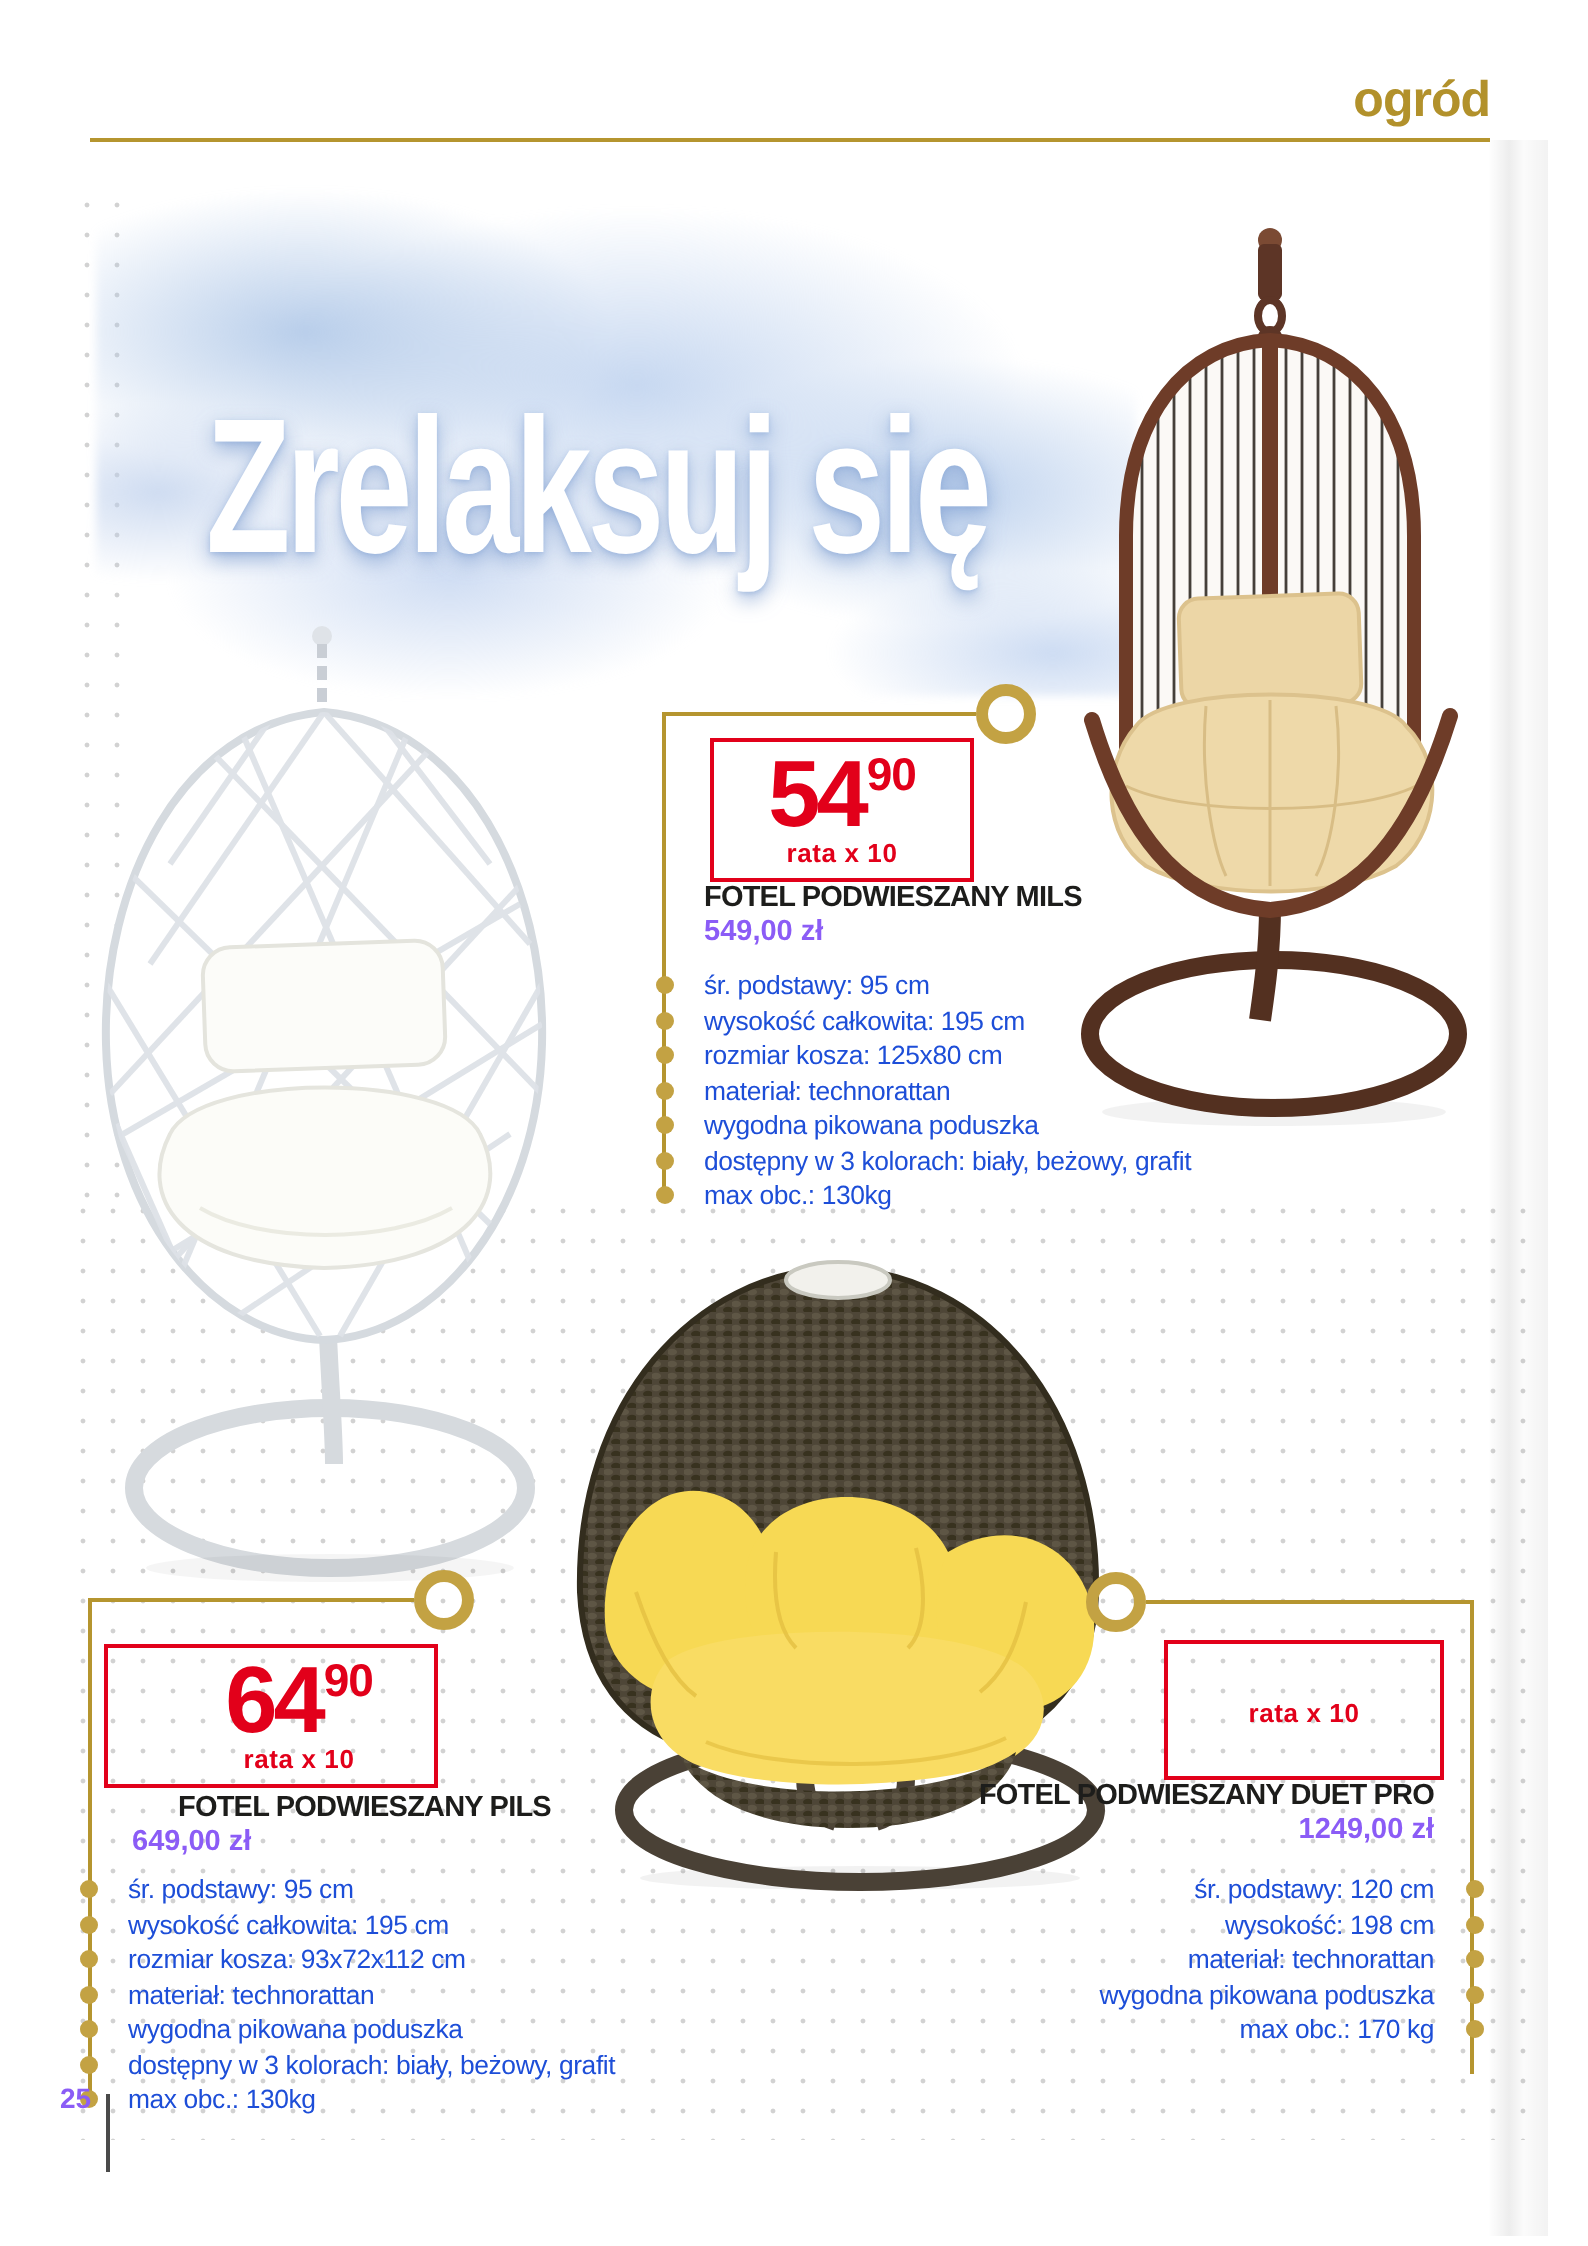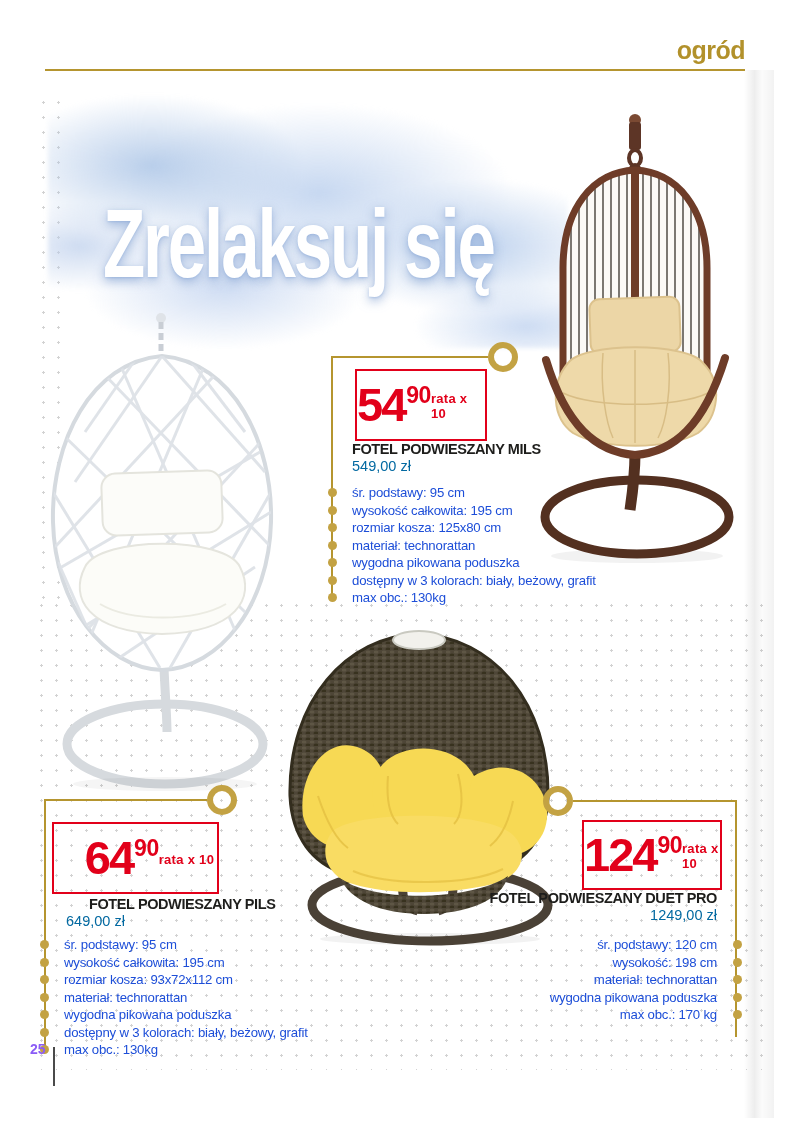--- a/index.html
+++ b/index.html
@@ -54,32 +54,32 @@
   
   .callout-line { position:absolute; background:#b5952f; }
   .ring {
     position:absolute; width:18px; height:18px; border:6px solid #c3a243;
     border-radius:50%; background:rgba(255,255,255,0.0);
   }
 
   
   .price-box {
     position:absolute; border:2px solid #e2001a; color:#e2001a;
-    display:flex; flex-direction:row; align-items:center; justify-content:center;
+    display:flex; flex-direction:column; align-items:center; justify-content:center;
   }
   .price-main { font-weight:bold; font-size:47px; line-height:0.88; letter-spacing:-2px; white-space:nowrap; }
   .price-dec  { font-size:23px; letter-spacing:-0.5px; vertical-align:top; position:relative; top:1px; margin-left:1px; }
   .rata       { font-size:13px; font-weight:bold; margin-top:2px; letter-spacing:0.3px; }
 
   .prod-title {
     position:absolute; font-size:14.5px; font-weight:bold; color:#1d1d1b;
     letter-spacing:-0.4px; white-space:nowrap;
   }
   .prod-price {
-    position:absolute; font-size:14.5px; font-weight:normal; color:#0369a1; white-space:nowrap;
+    position:absolute; font-size:14.5px; font-weight:bold; color:#8b5cf6; white-space:nowrap;
   }
   .ta-right { text-align:right; }
 
   
   .spec-list {
     position:absolute; list-style:none; margin:0; padding:0;
     font-size:13.2px; line-height:17.5px; color:#1d4ed8; letter-spacing:-0.2px;
   }
   .spec-list li { position:relative; white-space:nowrap; }
   .spec-list.bead-left  li::before,
@@ -245,21 +245,20 @@
     <li>materiał: technorattan</li>
     <li>wygodna pikowana poduszka</li>
     <li>dostępny w 3 kolorach: biały, beżowy, grafit</li>
     <li>max obc.: 130kg</li>
   </ul>
 
   <div class="callout-line" style="left:573px; top:800px; width:164px; height:2px;"></div>
   <div class="callout-line" style="left:735px; top:800px; width:2px; height:237px;"></div>
   <div class="ring" style="left:543px; top:786px;"></div>
   <div class="price-box" style="left:582px; top:820px; width:136px; height:66px;">
-    <div class="price-main"><span>124</span><span class="price-dec">90</span></div>
     <div class="rata">rata x 10</div>
   </div>
   <div class="prod-title ta-right" style="left:480px; top:890px; width:237px;">FOTEL PODWIESZANY DUET PRO</div>
   <div class="prod-price ta-right" style="left:480px; top:907px; width:237px;">1249,00 zł</div>
   <ul class="spec-list bead-right" style="left:480px; top:936px; width:237px;">
     <li>śr. podstawy: 120 cm</li>
     <li>wysokość: 198 cm</li>
     <li>materiał: technorattan</li>
     <li>wygodna pikowana poduszka</li>
     <li>max obc.: 170 kg</li>

